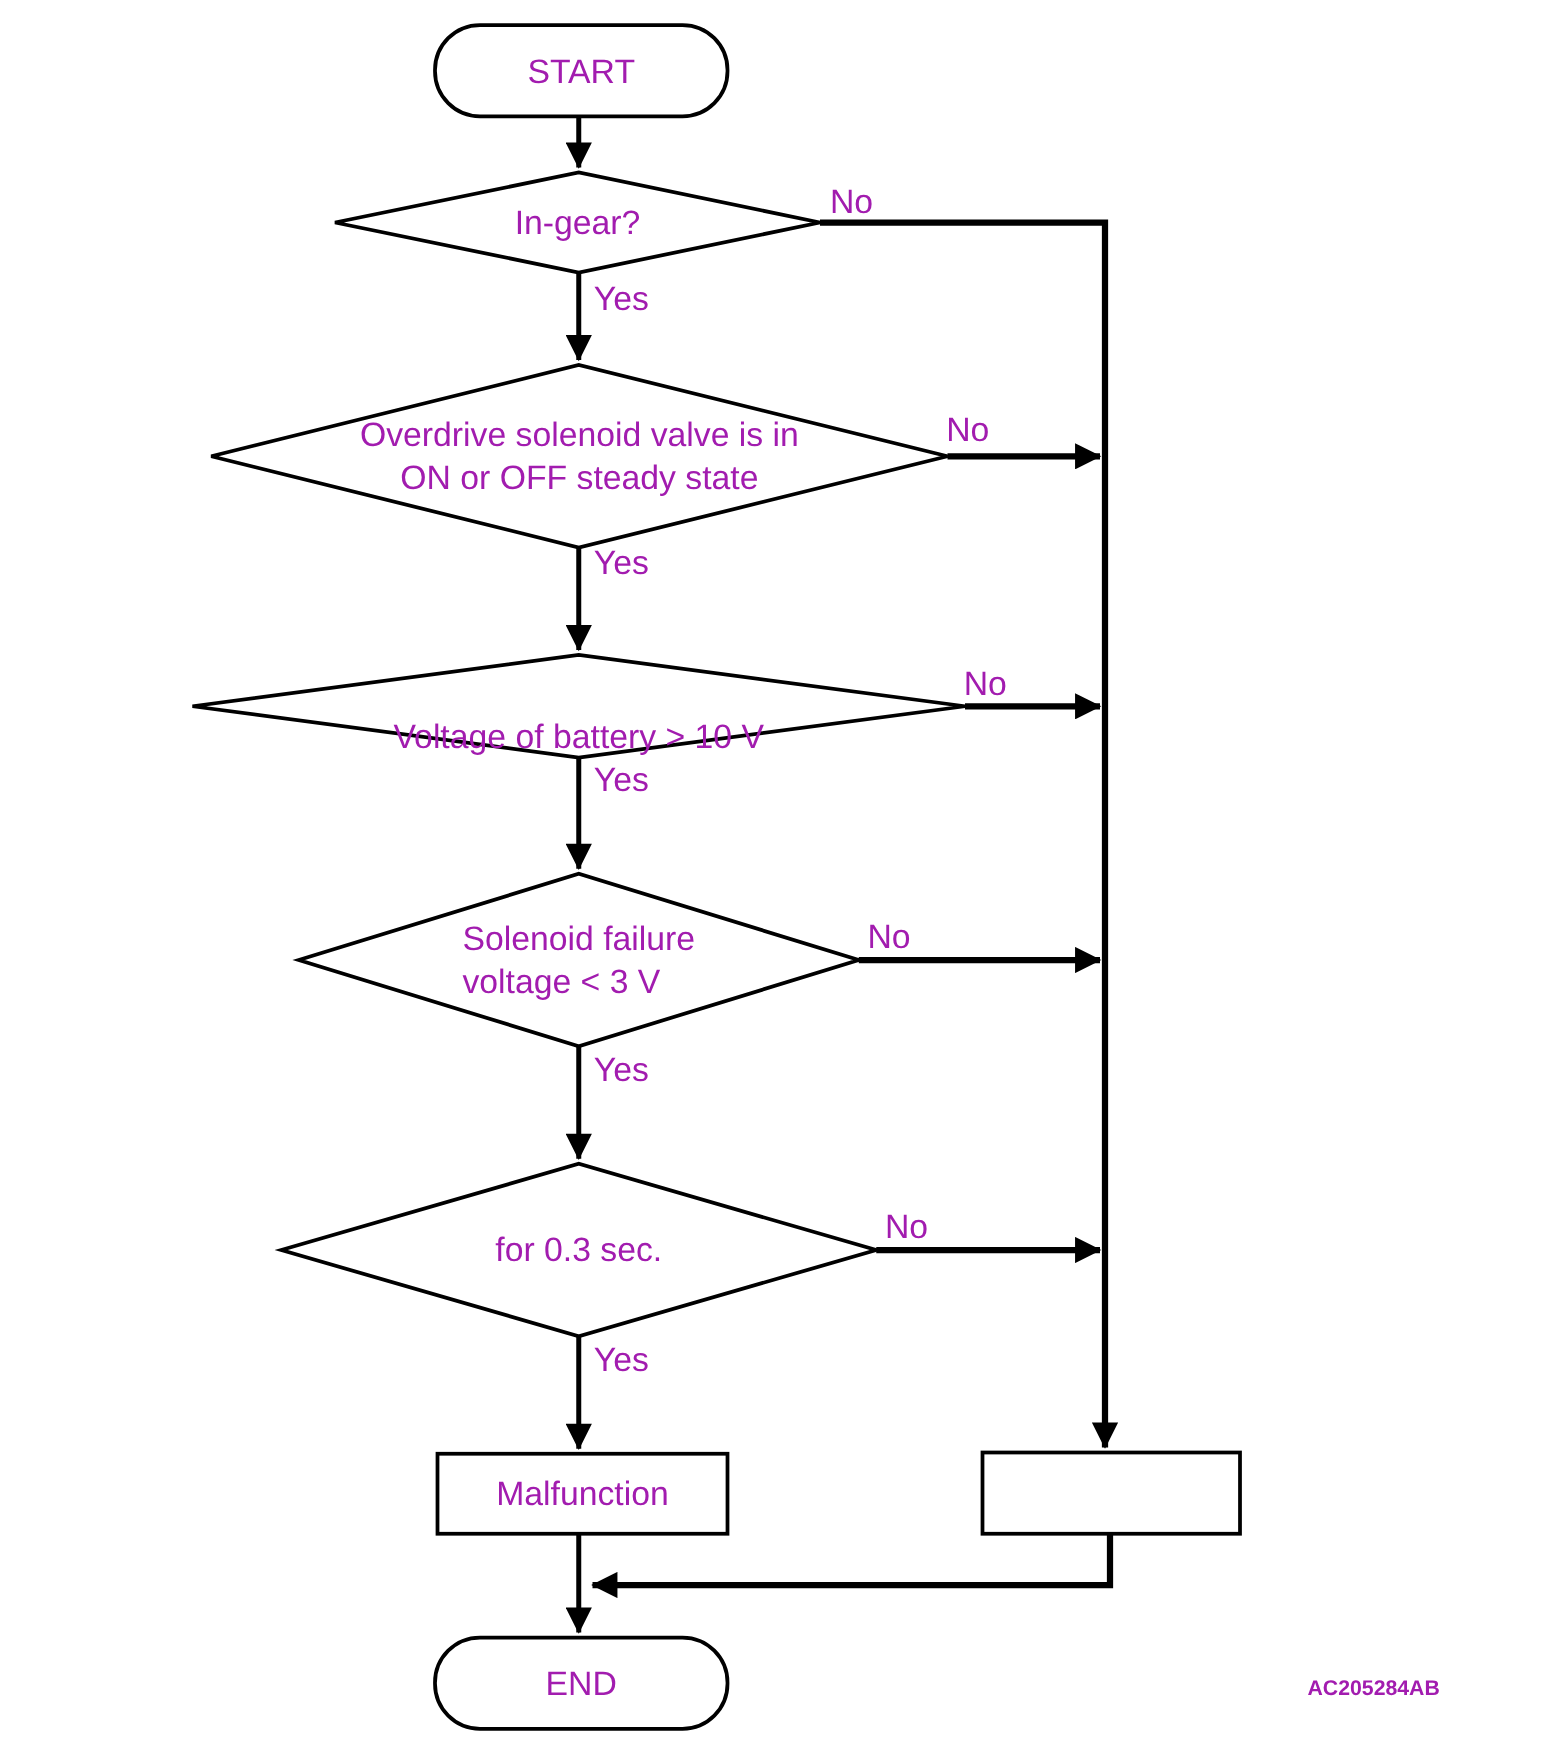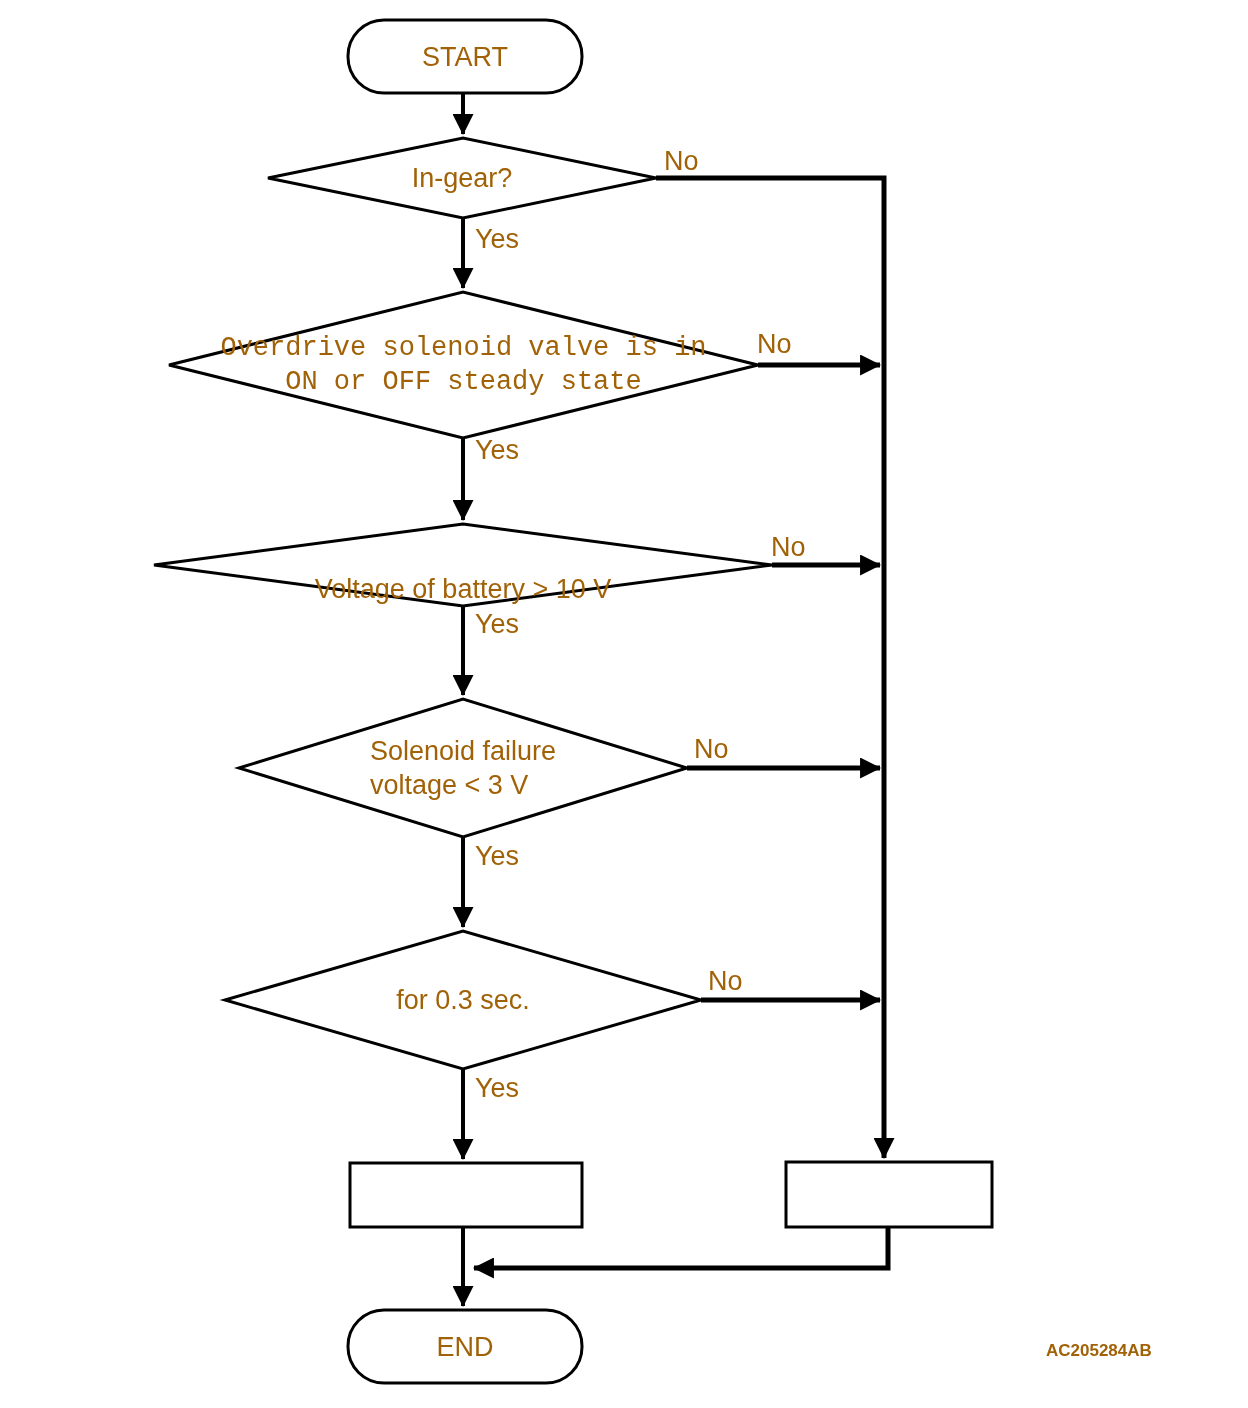--- a/index.html
+++ b/index.html
@@ -35,21 +35,21 @@
   }
   .no-line {
     fill: none;
     stroke: #000000;
     stroke-width: 5;
   }
   .lbl {
     position: absolute;
     font-size: 27px;
     line-height: 34px;
-    color: #a16207;
+    color: #a21caf;
     white-space: nowrap;
   }
   .node-lbl {
     display: flex;
     align-items: center;
     justify-content: center;
     text-align: center;
     flex-direction: column;
   }
   .left-block {
@@ -98,40 +98,41 @@
     <polygon class="shape" points="225,1000 463,931 701,1000 463,1069"></polygon>
     <rect class="shape" x="350" y="1163" width="232" height="64"></rect>
     <rect class="shape" x="786" y="1162" width="206" height="65"></rect>
     <rect class="shape" x="348" y="1310" width="234" height="73" rx="36" ry="36"></rect>
   </svg>
 
   <div class="lbl node-lbl" style="left:348px; top:20px; width:234px; height:73px;">START</div>
 
   <div class="lbl node-lbl" style="left:268px; top:139px; width:388px; height:78px;">In-gear?</div>
 
-  <div class="lbl node-lbl" style="left:169px; top:292px; width:589px; height:146px;font-family:Liberation Mono, monospace;">
+  <div class="lbl node-lbl" style="left:169px; top:292px; width:589px; height:146px;">
     <span>Overdrive solenoid valve is in</span>
     <span>ON or OFF steady state</span>
   </div>
 
   <div class="lbl node-lbl" style="left:154px; top:548px; width:618px; height:82px;text-align:right;">Voltage of battery &gt; 10 V</div>
 
   <div class="lbl node-lbl" style="left:239px; top:699px; width:448px; height:138px;">
     <span class="left-block">
       <span>Solenoid failure</span>
       <span>voltage &lt; 3 V</span>
     </span>
   </div>
 
   <div class="lbl node-lbl" style="left:225px; top:931px; width:476px; height:138px;">
     <span class="left-block">
       <span>for 0.3 sec.</span>
     </span>
   </div>
 
+  <div class="lbl node-lbl" style="left:350px; top:1163px; width:232px; height:64px;">Malfunction</div>
 
 
   <div class="lbl node-lbl" style="left:348px; top:1310px; width:234px; height:73px;">END</div>
 
   <div class="lbl" style="left:475px; top:222px;">Yes</div>
   <div class="lbl" style="left:475px; top:433px;">Yes</div>
   <div class="lbl" style="left:475px; top:607px;">Yes</div>
   <div class="lbl" style="left:475px; top:839px;">Yes</div>
   <div class="lbl" style="left:475px; top:1071px;">Yes</div>
 

